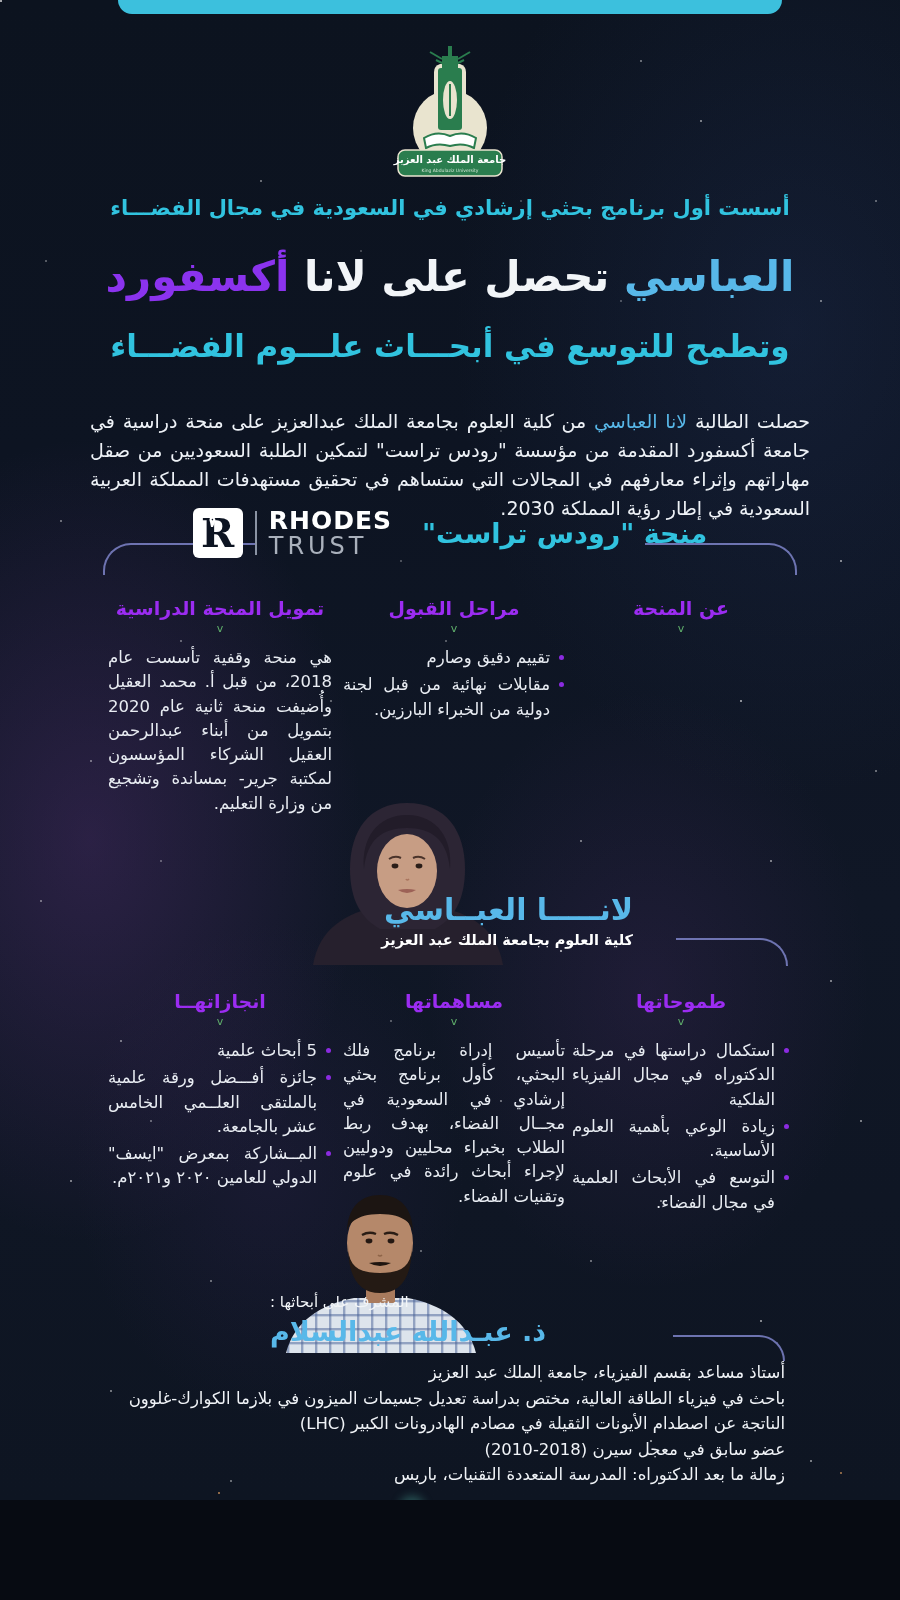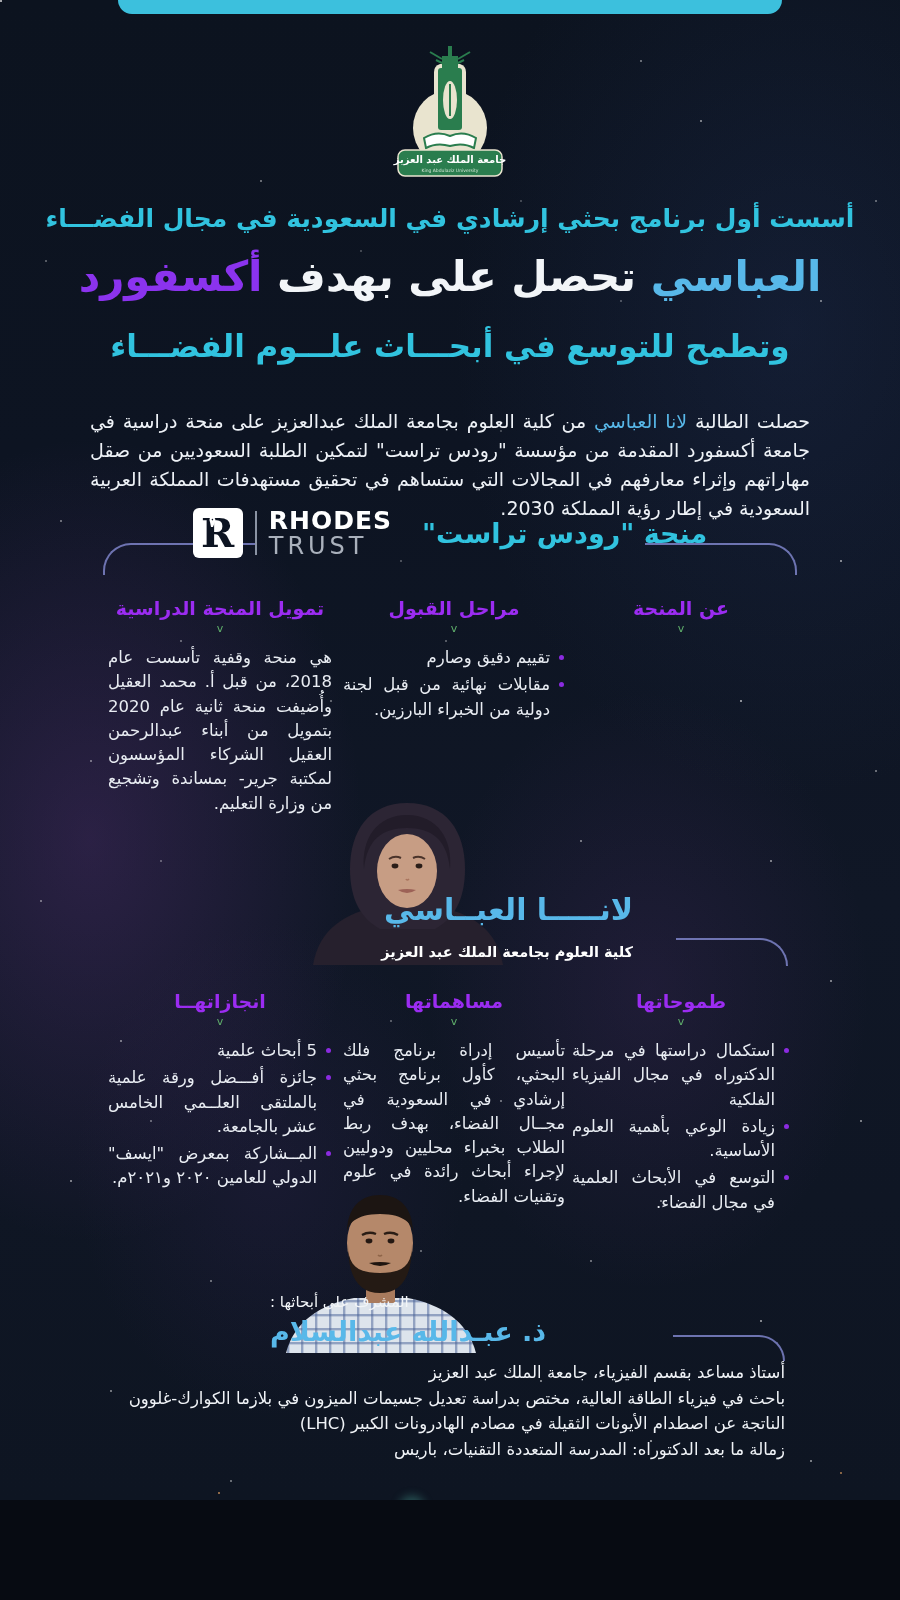--- a/index.html
+++ b/index.html
@@ -46,21 +46,21 @@
   .footer-social .xg{color:#11313f;font-weight:bold;font-size:15px;font-family:"DejaVu Sans",sans-serif;}
   .footer-handle{color:#ffffff;font-size:13px;letter-spacing:3px;font-family:Liberation Mono, monospace;}
   
   .br{position:absolute;border:0 solid #7e84c9;opacity:.85;}
   .br-tl{border-top-width:2px;border-left-width:2px;border-top-left-radius:28px;}
   .br-tr{border-top-width:2px;border-right-width:2px;border-top-right-radius:28px;}
   .br-bl{border-bottom-width:2px;border-left-width:2px;border-bottom-left-radius:28px;}
   .br-br{border-bottom-width:2px;border-right-width:2px;border-bottom-right-radius:28px;}
   
   .h-line{position:absolute;left:0;width:100%;text-align:center;font-weight:bold;direction:rtl;}
-  .h1{top:204px;font-size:25px;color:#31c3df;}
+  .h1{top:196px;font-size:21px;color:#31c3df;}
   .h2{top:252px;font-size:42px;color:#f2f5f8;}
   .h2 .name{color:#58b8e9;}
   .h2 .oxford{color:#8b33ee;}
   .h3{top:328px;font-size:31px;color:#31c3df;}
   .intro{position:absolute;top:388px;left:90px;width:720px;direction:rtl;text-align:justify;
     font-size:19px;line-height:1.52;color:#eef2f7;}
   .intro .hl{color:#58b8e9;font-weight:normal;}
   
   .rh-row{position:absolute;top:508px;left:0;width:100%;display:flex;justify-content:center;align-items:center;gap:30px;}
   .rh-logo{display:flex;align-items:center;gap:12px;}
@@ -85,21 +85,21 @@
   .coltext{font-size:16.5px;color:#e9edf3;line-height:1.47;}
   .coltext p{margin:0 0 2px;text-align:right;}
   .coltext.just p{text-align:justify;}
   ul.blist{list-style:none;margin:0;padding:0;}
   ul.blist li{position:relative;padding-right:15px;margin-bottom:3px;text-align:justify;}
   ul.blist li::before{content:"";position:absolute;right:1px;top:9px;width:5px;height:5px;border-radius:50%;background:#8b2be0;}
   
   .photo{position:absolute;}
   .student-block{position:absolute;top:893px;right:267px;width:330px;text-align:right;direction:rtl;}
   .student-name{font-size:30px;font-weight:bold;color:#58b8e9;line-height:1.1;}
-  .student-college{font-size:14.5px;font-weight:bold;color:#ffffff;margin-top:18px;}
+  .student-college{font-size:14.5px;font-weight:bold;color:#ffffff;margin-top:6px;}
   .supervisor-block{position:absolute;top:1293px;right:300px;width:330px;text-align:left;direction:rtl;}
   .sup-label{font-size:15px;color:#f2f5f8;}
   .sup-name{font-size:27px;font-weight:bold;color:#58b8e9;margin-top:5px;}
   .bio{position:absolute;top:1360px;right:115px;width:672px;direction:rtl;text-align:right;
     font-size:16.5px;line-height:1.55;color:#f0f3f7;}
   .bio p{margin:0;}
 </style>
 </head>
 <body>
 
@@ -122,21 +122,21 @@
       <ellipse cx="66" cy="58" rx="7" ry="19" fill="#e9e4cf"></ellipse>
       <line x1="66" y1="42" x2="66" y2="74" stroke="#2a7d4e" stroke-width="2"></line>
       <path d="M40,96 Q53,88 66,94 Q79,88 92,96 L90,106 Q79,100 66,104 Q53,100 42,106 Z" fill="#ffffff" stroke="#2a7d4e" stroke-width="2"></path>
       <rect x="14" y="108" width="104" height="26" rx="7" fill="#2a7d4e" stroke="#e9e4cf" stroke-width="1.5"></rect>
       <text x="66" y="121" text-anchor="middle" font-size="10" font-weight="bold" fill="#ffffff">جامعة الملك عبد العزيز</text>
       <text x="66" y="130" text-anchor="middle" font-size="4.5" fill="#cfe3d2">King Abdulaziz University</text>
     </svg>
   </div>
 
   <div class="h-line h1">أسست أول برنامج بحثي إرشادي في السعودية في مجال الفضـــاء</div>
-  <div class="h-line h2"><span class="name">العباسي</span><span> تحصل على بهدف </span><span class="oxford">أكسفورد</span></div>
+  <div class="h-line h2"><span class="name">العباسي</span><span> تحصل على لانا </span><span class="oxford">أكسفورد</span></div>
   <div class="h-line h3">وتطمح للتوسع في أبحـــاث علـــوم الفضـــاء</div>
 
   <p class="intro"><span>حصلت الطالبة </span><span class="hl">لانا العباسي</span><span> من كلية العلوم بجامعة الملك عبدالعزيز على منحة دراسية في جامعة أكسفورد المقدمة من مؤسسة "رودس تراست" لتمكين الطلبة السعوديين من صقل مهاراتهم وإثراء معارفهم في المجالات التي ستساهم في تحقيق مستهدفات المملكة العربية السعودية في إطار رؤية المملكة 2030.</span></p>
 
   <div class="br br-tl" style="left:103px;top:543px;width:150px;height:30px;"></div>
   <div class="br br-tr" style="right:103px;top:543px;width:150px;height:30px;"></div>
   <div class="rh-row">
     <div class="rh-logo">
       <div class="rbox">
         <span class="rletter">R</span>
@@ -252,20 +252,21 @@
   <div class="br br-tr" style="right:115px;top:1335px;width:110px;height:24px;"></div>
   <div class="supervisor-block">
     <div class="sup-label">المشرف على أبحاثها :</div>
     <div class="sup-name">ذ. عبـدالله عبدالسلام</div>
   </div>
 
   <div class="bio">
     <p>أستاذ مساعد بقسم الفيزياء، جامعة الملك عبد العزيز</p>
     <p>باحث في فيزياء الطاقة العالية، مختص بدراسة تعديل جسيمات الميزون في بلازما الكوارك-غلوون</p>
     <p>الناتجة عن اصطدام الأيونات الثقيلة في مصادم الهادرونات الكبير (LHC)</p>
+    <p>عضو سابق في معجل سيرن (2018-2010)</p>
     <p>زمالة ما بعد الدكتوراه: المدرسة المتعددة التقنيات، باريس</p>
   </div>
 
   <div class="br br-bl" style="left:103px;top:1514px;width:115px;height:30px;"></div>
   <div class="br br-br" style="right:103px;top:1514px;width:115px;height:30px;"></div>
 
   <div class="footer-bar">
     <div class="footer-uni">جامعة الملك عبد العزيز</div>
     <div class="footer-social">
       <span class="xg">X</span>

